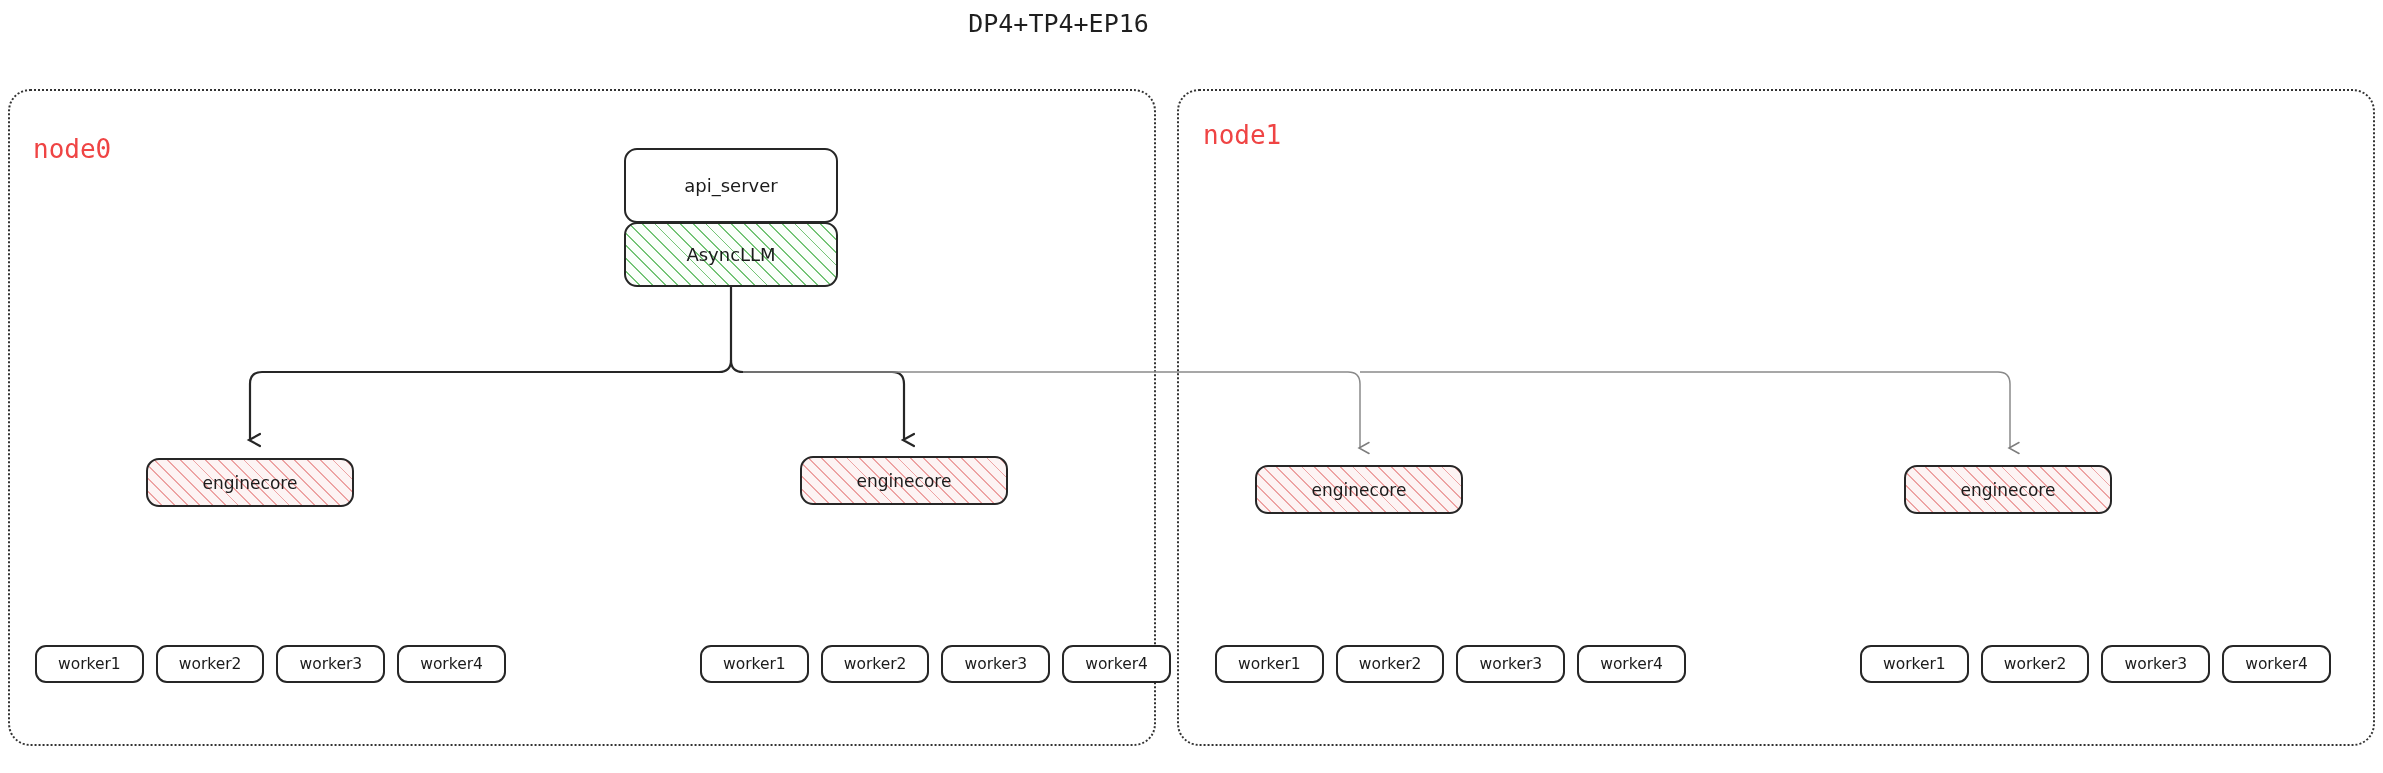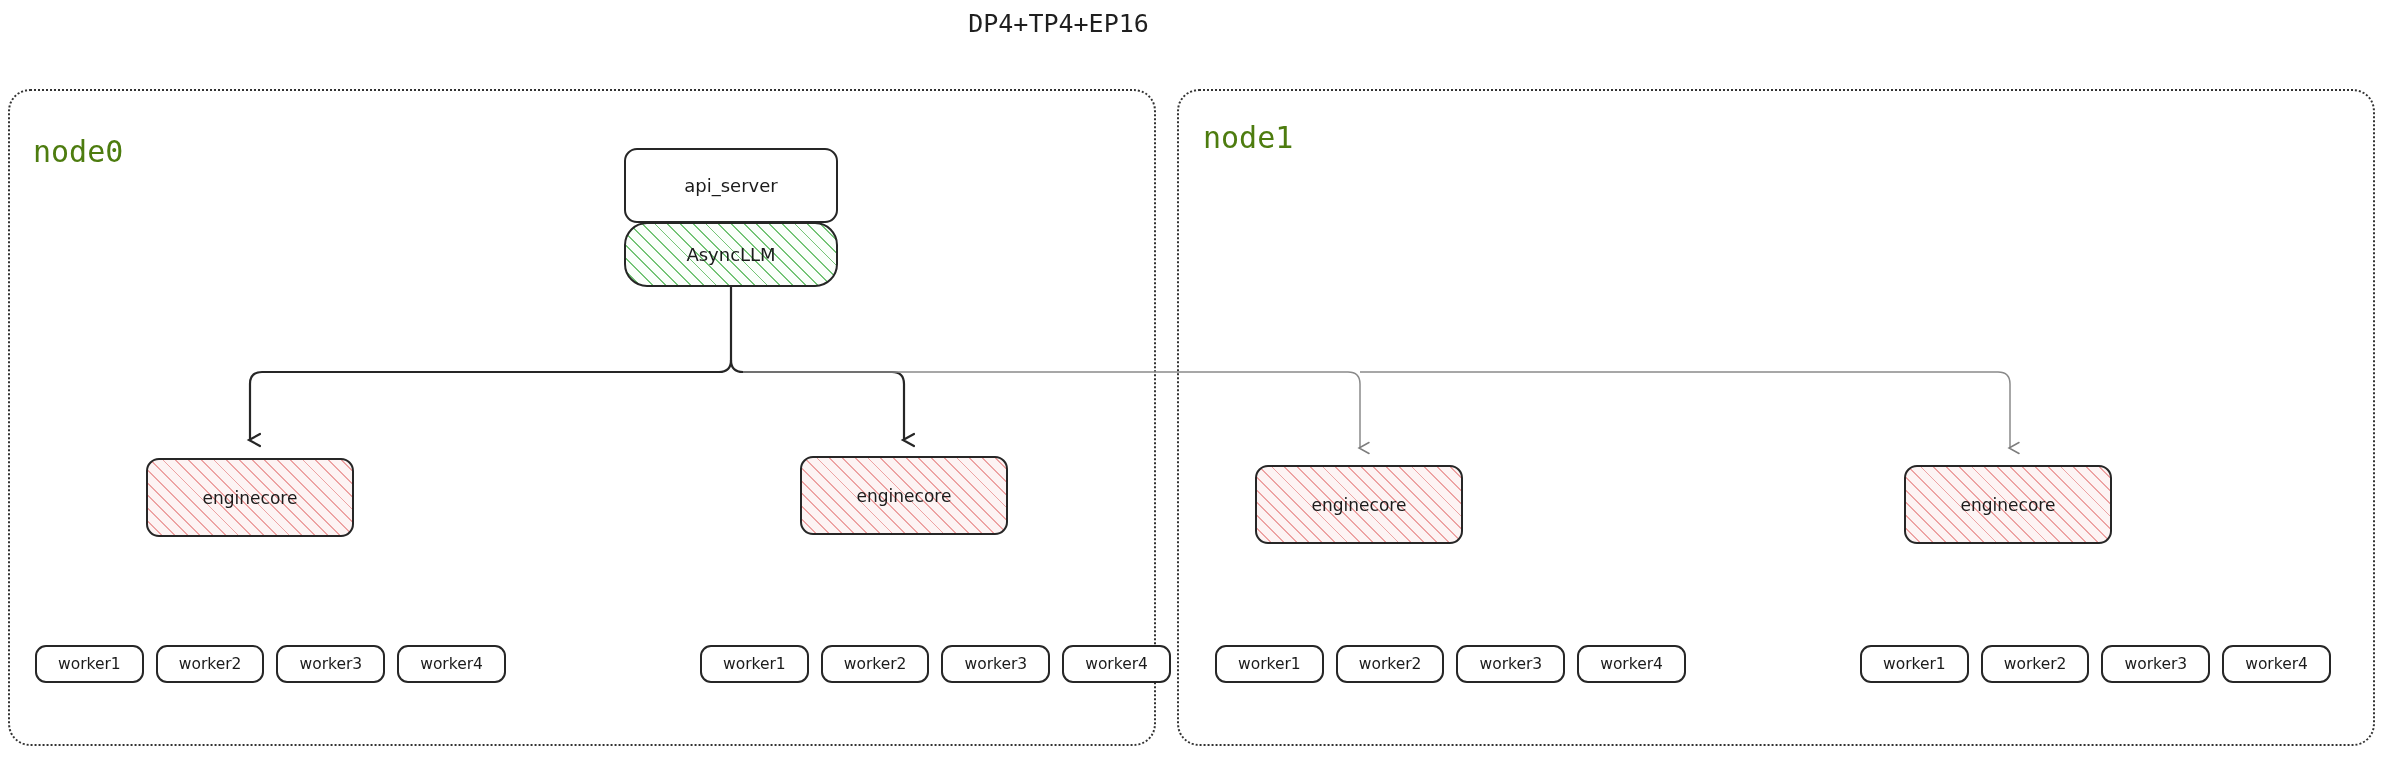--- a/index.html
+++ b/index.html
@@ -34,22 +34,22 @@
     border: 2px dotted #333333;
     border-radius: 22px;
     background: transparent;
     box-sizing: border-box;
   }
   #node-cluster-0 { left: 8px;    top: 89px; width: 1148px; height: 657px; }
   #node-cluster-1 { left: 1177px; top: 89px; width: 1198px; height: 657px; }
   .node-label {
     position: absolute;
     font-family: "DejaVu Sans Mono", monospace;
-    font-size: 30px;
-    color: #4d7c0f;
+    font-size: 26px;
+    color: #ef4444;
     white-space: pre;
   }
   #node-label-0 { left: 33px;   top: 134px; }
   #node-label-1 { left: 1203px; top: 120px; }
 
   
   .box {
     position: absolute;
     box-sizing: border-box;
     display: flex;
@@ -65,33 +65,33 @@
     border: 2.2px solid #262626;
     border-radius: 13px;
     font-size: 18px;
     z-index: 4;
   }
 
   
   #box-asyncllm {
     left: 624px; top: 222px; width: 214px; height: 65px;
     border: 2.2px solid #262626;
-    border-radius: 23px;
+    border-radius: 13px;
     font-size: 18px;
     z-index: 4;
     background-color: #fbfffb;
     background-image: repeating-linear-gradient(
         45deg,
         #74c476 0px, #74c476 1.3px,
         rgba(255,255,255,0) 1.3px, rgba(255,255,255,0) 9px);
   }
 
   
   .box-enginecore {
-    width: 208px; height: 79px;
+    width: 208px; height: 49px;
     border: 2.4px solid #262626;
     border-radius: 13px;
     font-size: 17px;
     z-index: 4;
     background-color: #fdf4f4;
     background-image: repeating-linear-gradient(
         45deg,
         #eda3a3 0px, #eda3a3 1.3px,
         rgba(255,255,255,0) 1.3px, rgba(255,255,255,0) 9px);
   }

